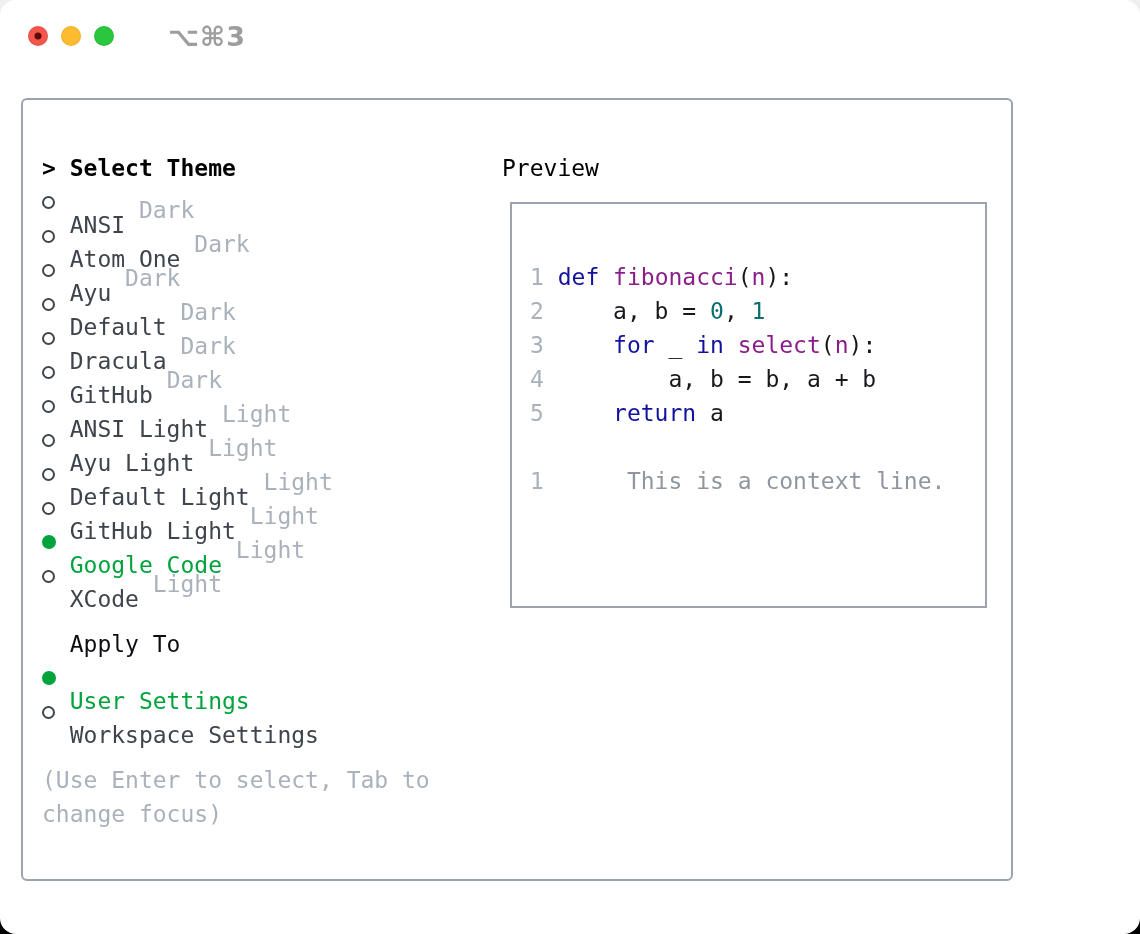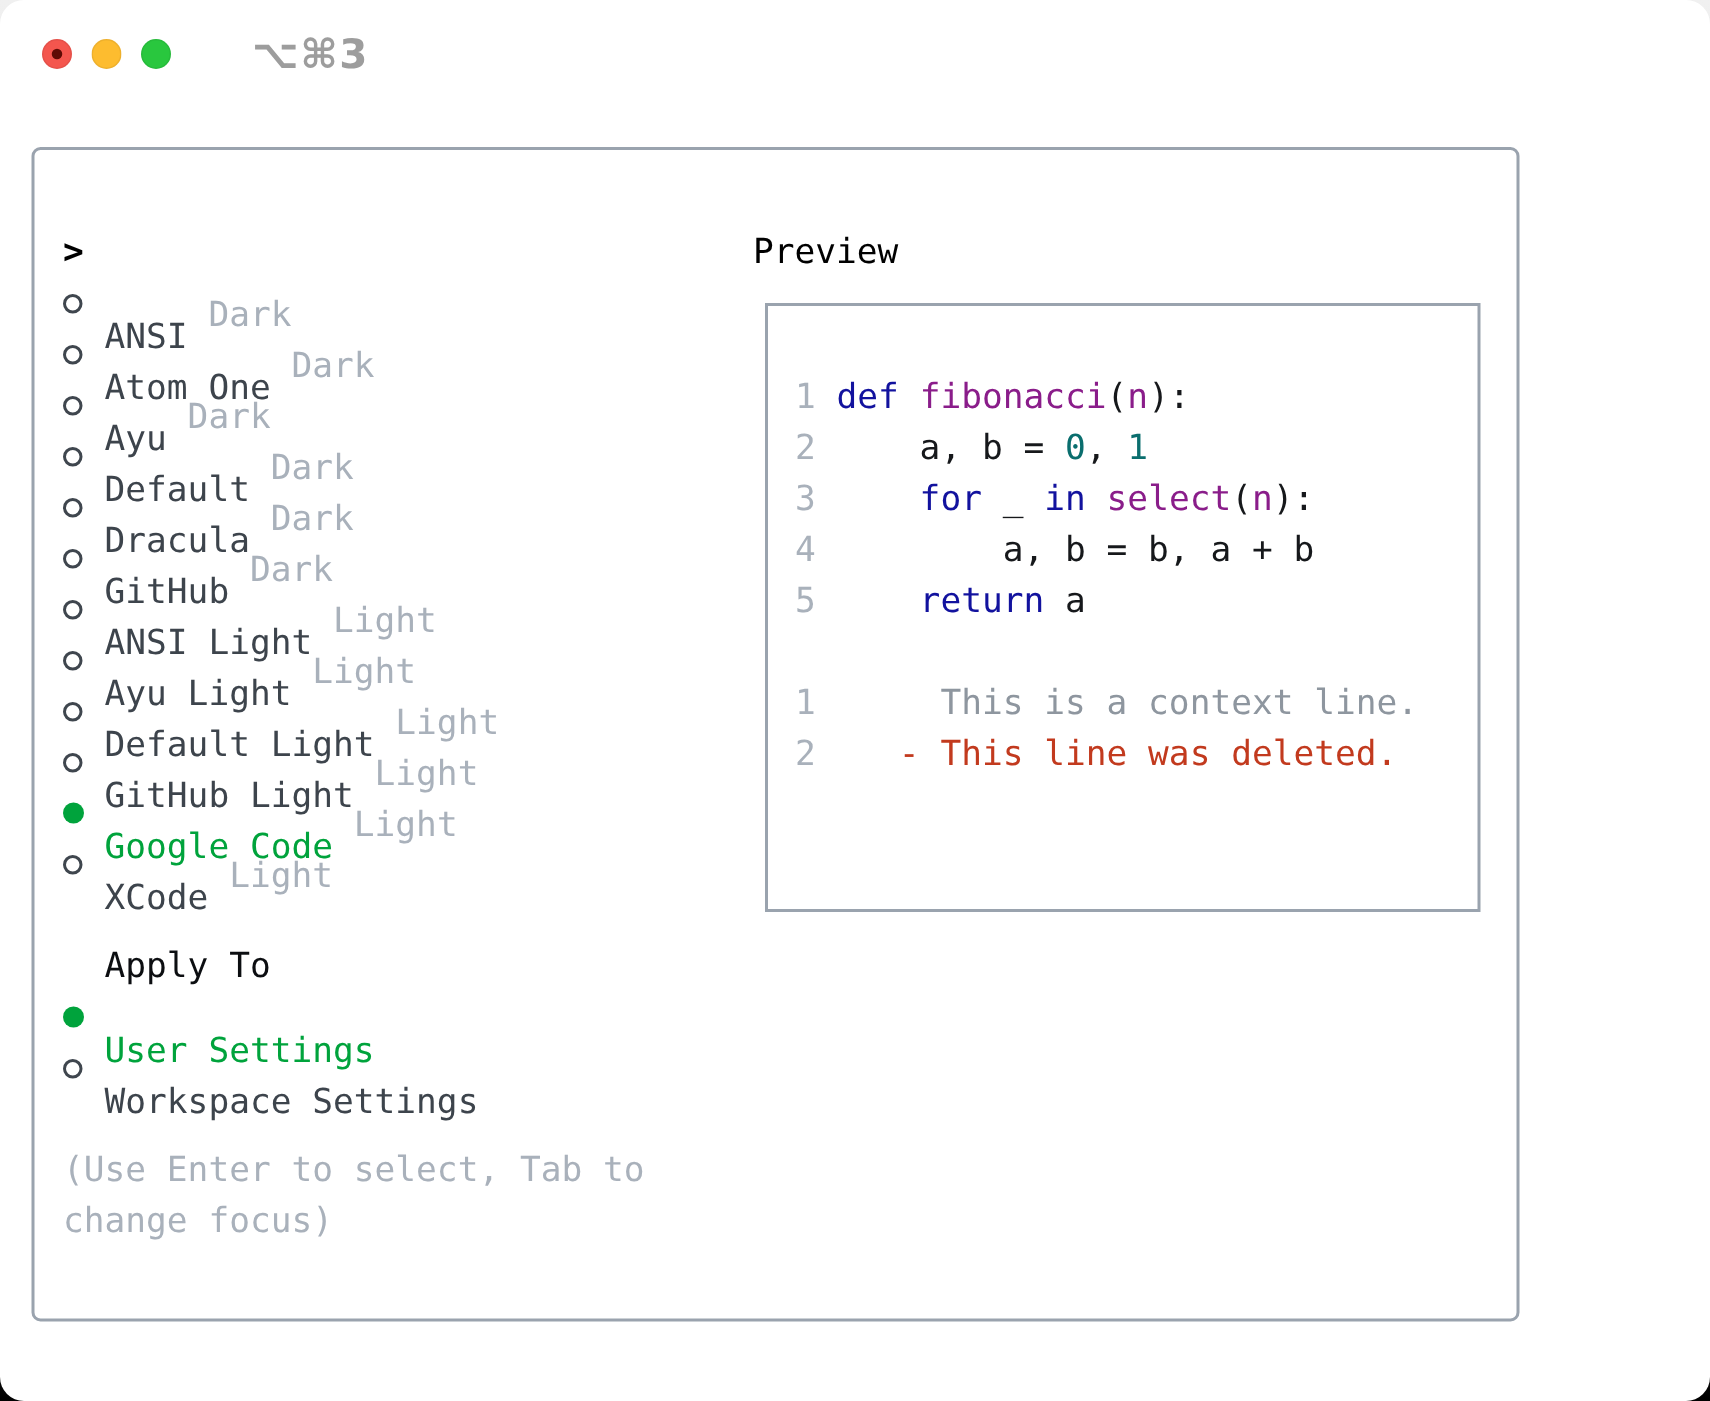--- a/index.html
+++ b/index.html
@@ -35,21 +35,21 @@
   .circle.sel { width:14px; height:14px; border:none; background:var(--green); }
   .nm { color:var(--item);margin-top:45px; }
   .nm.sel { color:var(--green); }
   .sf { color:var(--muted);margin-top:15px; }
   .help { width:30ch; line-height:34px; font-size:23px; color:var(--muted); white-space:normal; }
   
   .preview-label { position:absolute; left:479px; top:51px; height:34px; line-height:34px;
                    font-size:23px; font-weight:normal; color:#000; }
   .preview-box { position:absolute; left:487px; top:102px; width:477px; height:406px;
                  border:2px solid var(--border); background:#fff; overflow:hidden; }
-  .code { padding:44px 0 0 18px; }
+  .code { padding:56px 0 0 18px; }
   .cline { height:34px; line-height:34px; font-size:23px; white-space:pre; }
   .lnum { display:inline-block; width:2ch; color:var(--num); }
   .tk-keyword { color:var(--kw); }
   .tk-type    { color:var(--ty); }
   .tk-literal { color:var(--lit); }
   .tk-plain   { color:var(--plain); }
   .tk-context { color:var(--ctx); }
   .tk-deleted { color:var(--del); }
   .tk-added   { color:var(--add); }
 </style>
@@ -65,20 +65,21 @@
     <span class="tl yellow"></span>
     <span class="tl green"></span>
     <span class="wtitle">⌥⌘3</span>
   </div>
 
   <div class="panel">
 
     <div class="left-col">
       <div class="row">
         <span class="marker prompt">&gt;</span>
+        <span class="hdr">Select Theme</span>
       </div>
 
       <div id="theme-items">
           <div class="row"><span class="marker"><span class="circle"></span></span><span class="nm">ANSI</span><span class="sf"> Dark</span></div>
           <div class="row"><span class="marker"><span class="circle"></span></span><span class="nm">Atom One</span><span class="sf"> Dark</span></div>
           <div class="row"><span class="marker"><span class="circle"></span></span><span class="nm">Ayu</span><span class="sf"> Dark</span></div>
           <div class="row"><span class="marker"><span class="circle"></span></span><span class="nm">Default</span><span class="sf"> Dark</span></div>
           <div class="row"><span class="marker"><span class="circle"></span></span><span class="nm">Dracula</span><span class="sf"> Dark</span></div>
           <div class="row"><span class="marker"><span class="circle"></span></span><span class="nm">GitHub</span><span class="sf"> Dark</span></div>
           <div class="row"><span class="marker"><span class="circle"></span></span><span class="nm">ANSI Light</span><span class="sf"> Light</span></div>
@@ -110,18 +111,17 @@
 
     <div class="preview-box">
       <div class="code" id="code-lines">
           <div class="cline"><span class="lnum">1</span><span class="tk-keyword">def</span><span class="tk-plain"> </span><span class="tk-type">fibonacci</span><span class="tk-plain">(</span><span class="tk-type">n</span><span class="tk-plain">):</span></div>
           <div class="cline"><span class="lnum">2</span><span class="tk-plain">    a, b = </span><span class="tk-literal">0</span><span class="tk-plain">, </span><span class="tk-literal">1</span></div>
           <div class="cline"><span class="lnum">3</span><span class="tk-plain">    </span><span class="tk-keyword">for</span><span class="tk-plain"> _ </span><span class="tk-keyword">in</span><span class="tk-plain"> </span><span class="tk-type">select</span><span class="tk-plain">(</span><span class="tk-type">n</span><span class="tk-plain">):</span></div>
           <div class="cline"><span class="lnum">4</span><span class="tk-plain">        a, b = b, a + b</span></div>
           <div class="cline"><span class="lnum">5</span><span class="tk-plain">    </span><span class="tk-keyword">return</span><span class="tk-plain"> a</span></div>
           <div class="cline"><span class="lnum"></span></div>
           <div class="cline"><span class="lnum">1</span><span class="tk-context">     This is a context line.</span></div>
-          <div class="cline"><span class="lnum">2</span><span class="tk-deleted">   - This line was deleted.</span></div>
         </div>
     </div>
 
   </div>
 </div>
 
 </body></html>

